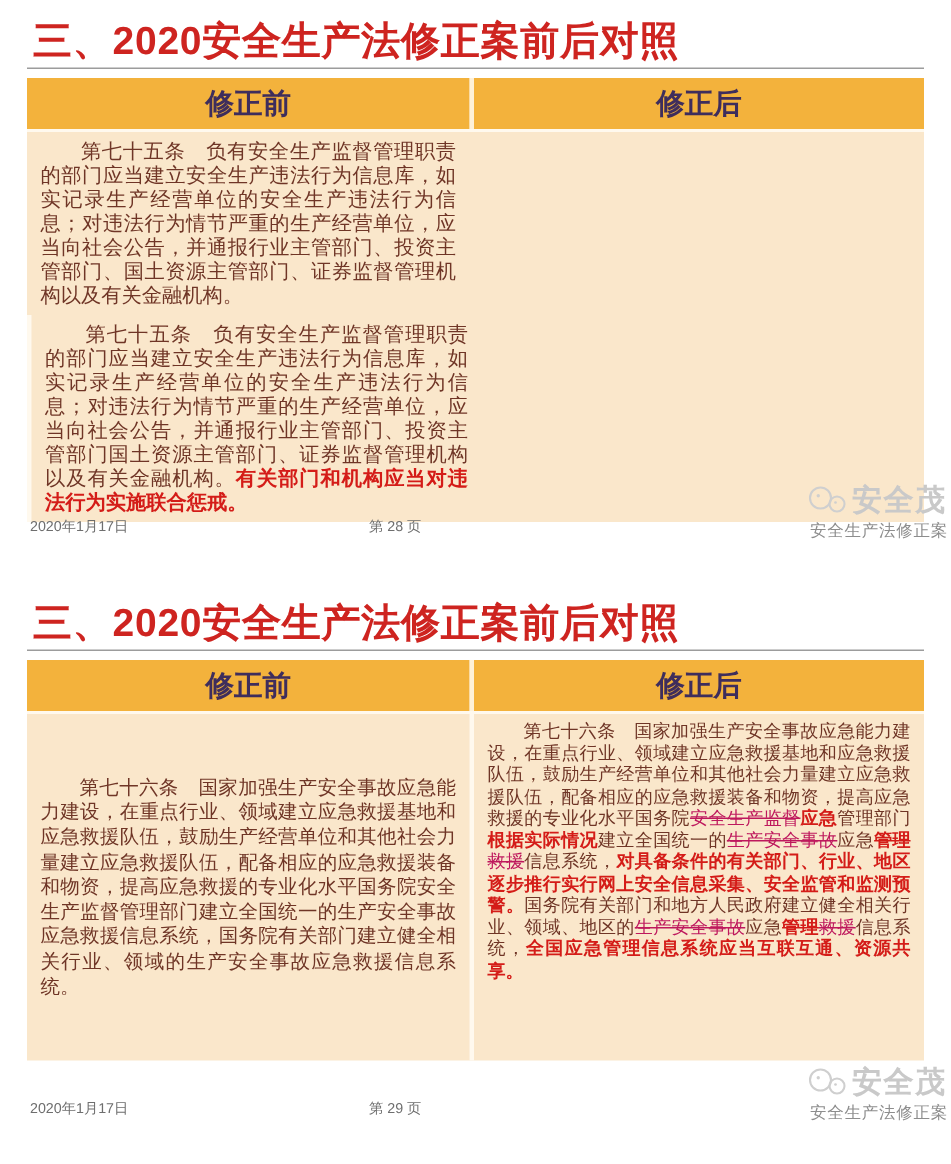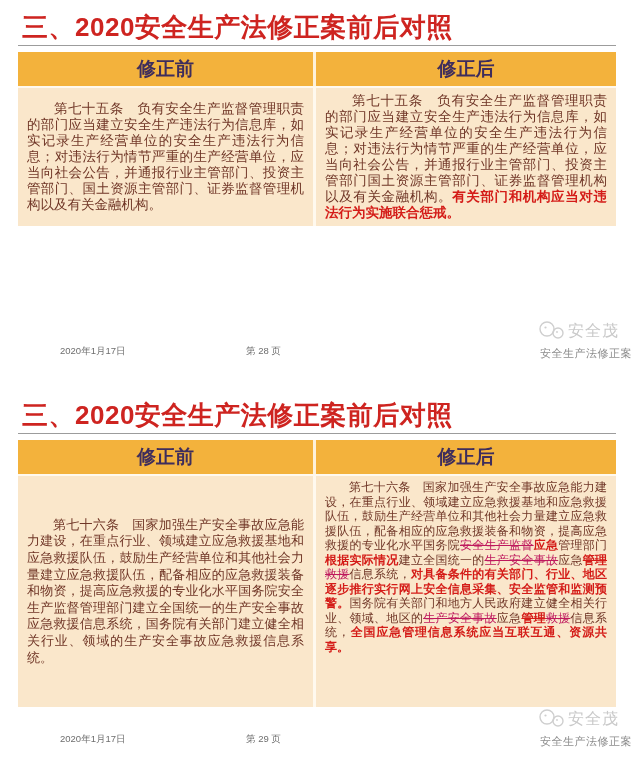--- a/index.html
+++ b/index.html
@@ -12,37 +12,37 @@
     font-weight:900;color:#ce2420;letter-spacing:0.5px;white-space:nowrap;}
   .rule{position:absolute;top:45px;left:18px;width:598px;height:0;border-top:1px solid #9c9c9c;}
 
   .cmp-table{position:absolute;top:52px;left:18px;width:598px;}
   .hdr-row{display:flex;height:34px;text-align:right;}
   .hdr{background:#f3b23c;color:#3e2d5c;font-weight:bold;font-size:19px;
     display:flex;align-items:center;justify-content:center;}
   .col-l{width:295px;box-sizing:border-box;}
   .col-r{width:303px;box-sizing:border-box;border-left:3px solid rgba(255,252,245,0.85);}
   .body-row{display:flex;background:#fae7cb;border-top:2px solid rgba(255,252,245,0.85);}
-  .sl1 .body-row{min-height:126px;}
+  .sl1 .body-row{min-height:126px;flex-direction:column;}
   .sl2 .body-row{min-height:231px;}
   .cell{padding:5px 9px;box-sizing:border-box;color:#6f3526;text-align:justify;
     display:flex;flex-direction:column;justify-content:center;}
   .sl1 .cell{font-size:13.5px;line-height:16px;}
   .sl2 .cell.col-l{font-size:13px;line-height:16.6px;}
   .sl2 .cell.col-r{font-size:12px;line-height:14.5px;justify-content:flex-start;padding-top:4px;}
   .para{margin:0;text-indent:2em;}
   .seg-n{color:#6f3526;}
   .seg-r{color:#d41c18;font-weight:bold;}
   .seg-d{color:#be185d;text-decoration:line-through;}
   .seg-rd{color:#d41c18;font-weight:bold;text-decoration:line-through;}
 
-  .footer-date{position:absolute;top:345px;left:20px;font-size:9.5px;color:#6e6e6e;margin-left:40px;}
+  .footer-date{position:absolute;top:345px;left:20px;font-size:9.5px;color:#6e6e6e;}
   .footer-page{position:absolute;top:345px;left:246px;font-size:9.5px;color:#6e6e6e;}
   .wm{position:absolute;top:320px;left:538px;display:flex;align-items:center;
-    color:#c9c9c9;font-size:16px;font-weight:normal;white-space:nowrap;letter-spacing:1px;}
+    color:#c9c9c9;font-size:20px;font-weight:bold;white-space:nowrap;letter-spacing:1px;}
   .wm-icon{display:inline-block;margin-right:2px;line-height:0;}
   .wm-sub{position:absolute;top:346px;left:540px;font-size:11px;color:#8d8d8d;
     letter-spacing:0.5px;white-space:nowrap;}
 </style>
 </head>
 <body>
 
 <div class="page">
 
   <section class="slide sl1">

